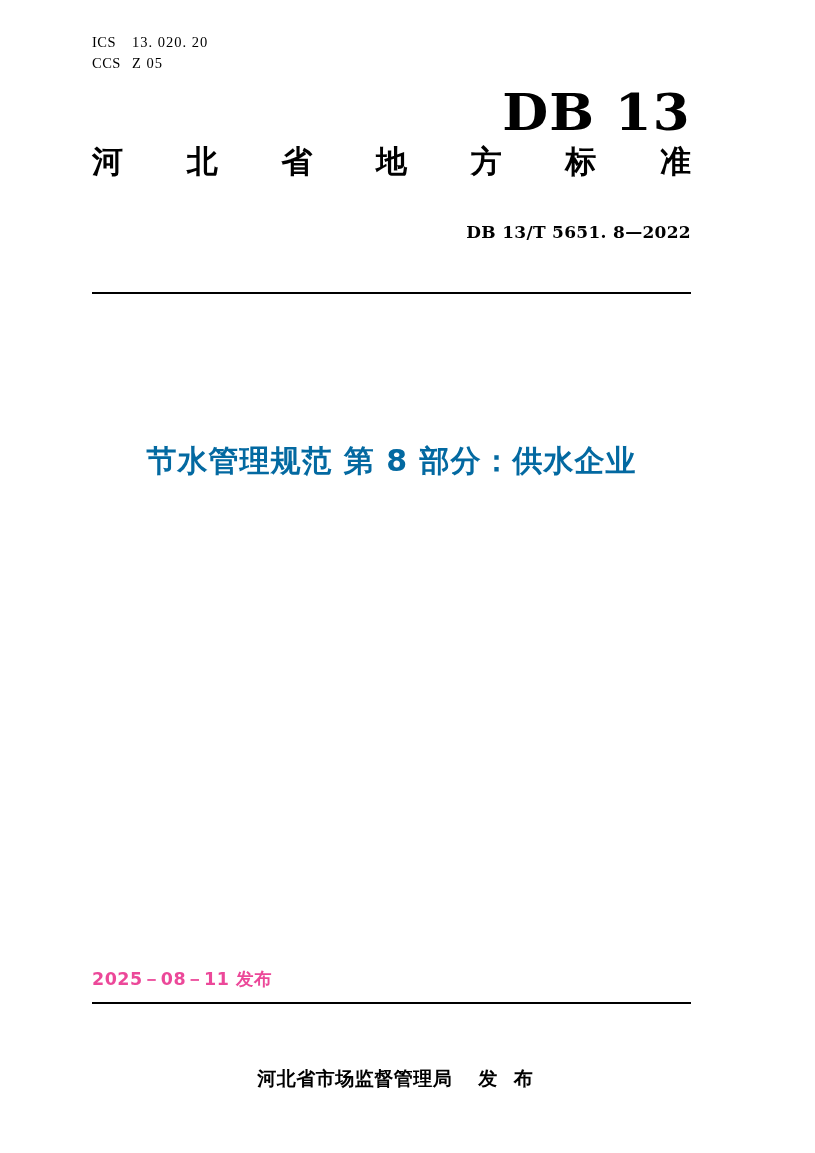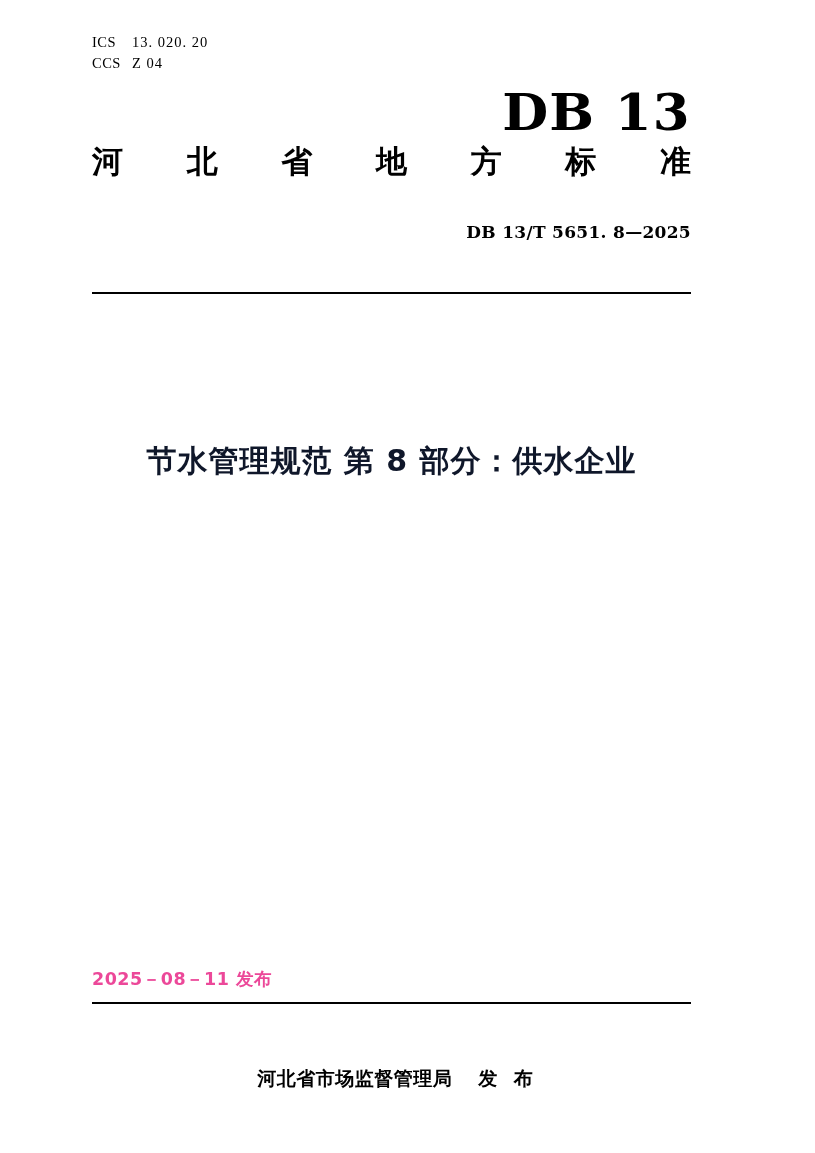--- a/index.html
+++ b/index.html
@@ -106,21 +106,21 @@
     position: absolute;
     left: 92px;
     right: 92px;
     top: 440px;
     text-align: center;
     font-family: "DejaVu Sans", sans-serif;
     font-weight: 700;
     font-size: 30px;
     letter-spacing: 1px;
     line-height: 1.4;
-    color: #0f172a;
+    color: #0369a1;
   }
 
   
   .dates {
     position: absolute;
     left: 92px;
     right: 92px;
     top: 967px;
     display: flex;
     justify-content: space-between;
@@ -165,37 +165,37 @@
 </head>
 <body>
 
 <div class="page">
 
   <div class="classif">
     <span class="row">
       <span class="lead">ICS</span><span class="val">13. 020. 20</span>
     </span>
     <span class="row">
-      <span class="lead">CCS</span><span class="val">Z  04</span>
+      <span class="lead">CCS</span><span class="val">Z  05</span>
     </span>
   </div>
 
   <div class="db-mark">DB 13</div>
 
   <div class="title-cn">
     <span>河</span>
     <span>北</span>
     <span>省</span>
     <span>地</span>
     <span>方</span>
     <span>标</span>
     <span>准</span>
   </div>
 
-  <div class="std-no">DB 13/T  5651. 8—2025</div>
+  <div class="std-no">DB 13/T  5651. 8—2022</div>
 
   <div class="rule-top"></div>
 
   <div class="doc-title">节水管理规范 第 8 部分：供水企业</div>
 
   <div class="dates">
     <span>2025－08－11 发布</span>
   </div>
 
   <div class="rule-bottom"></div>

